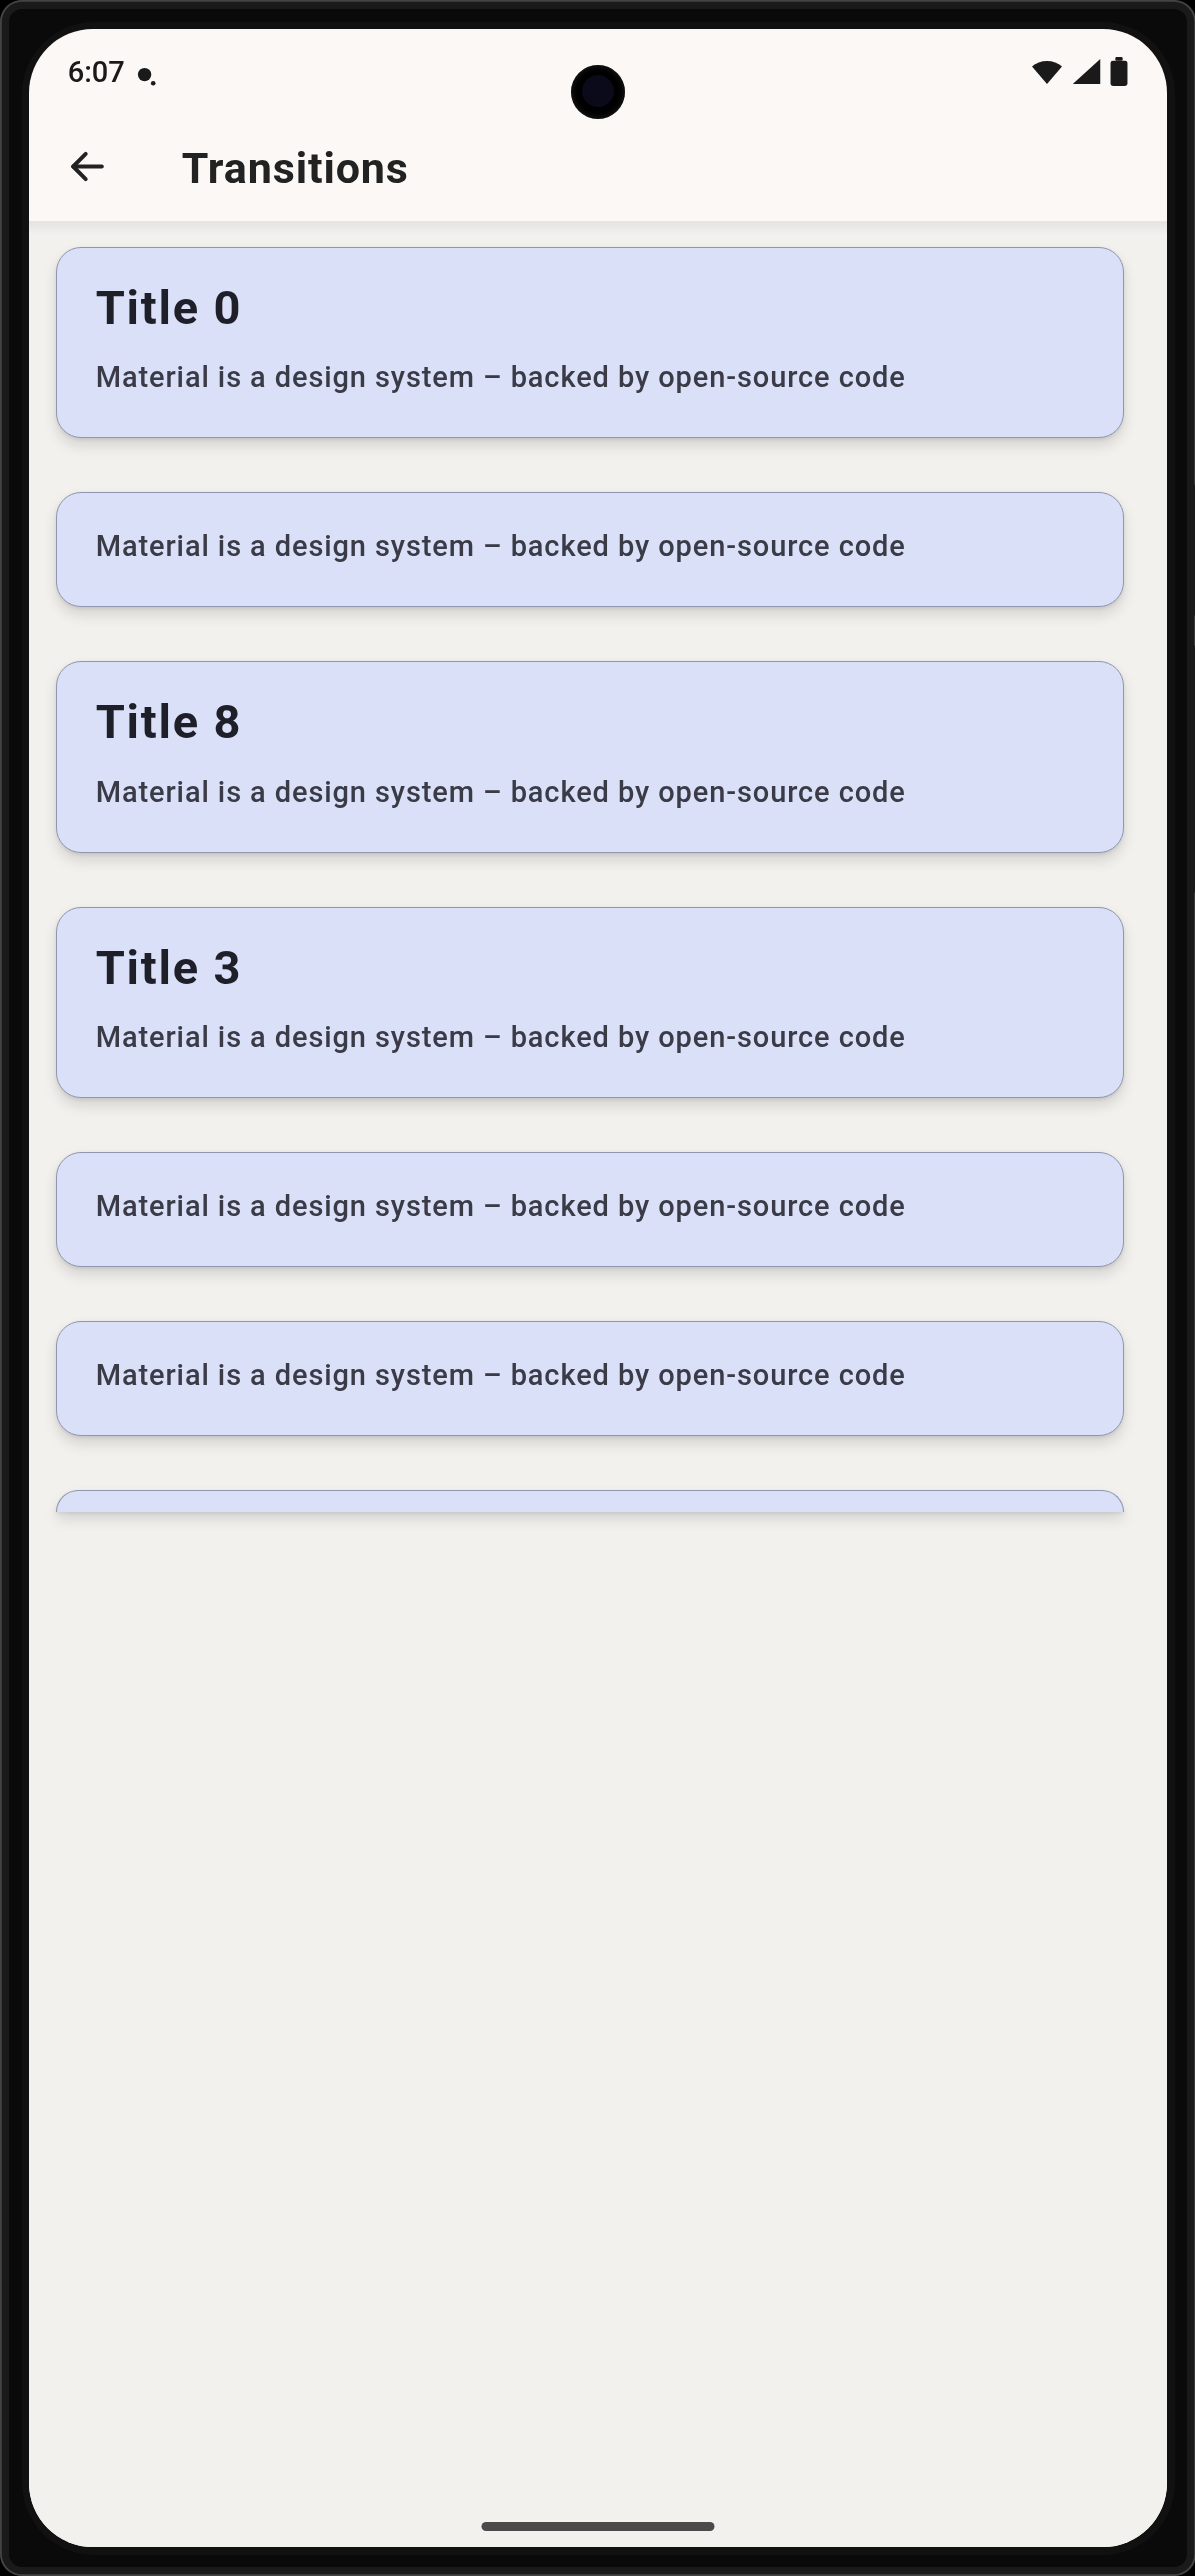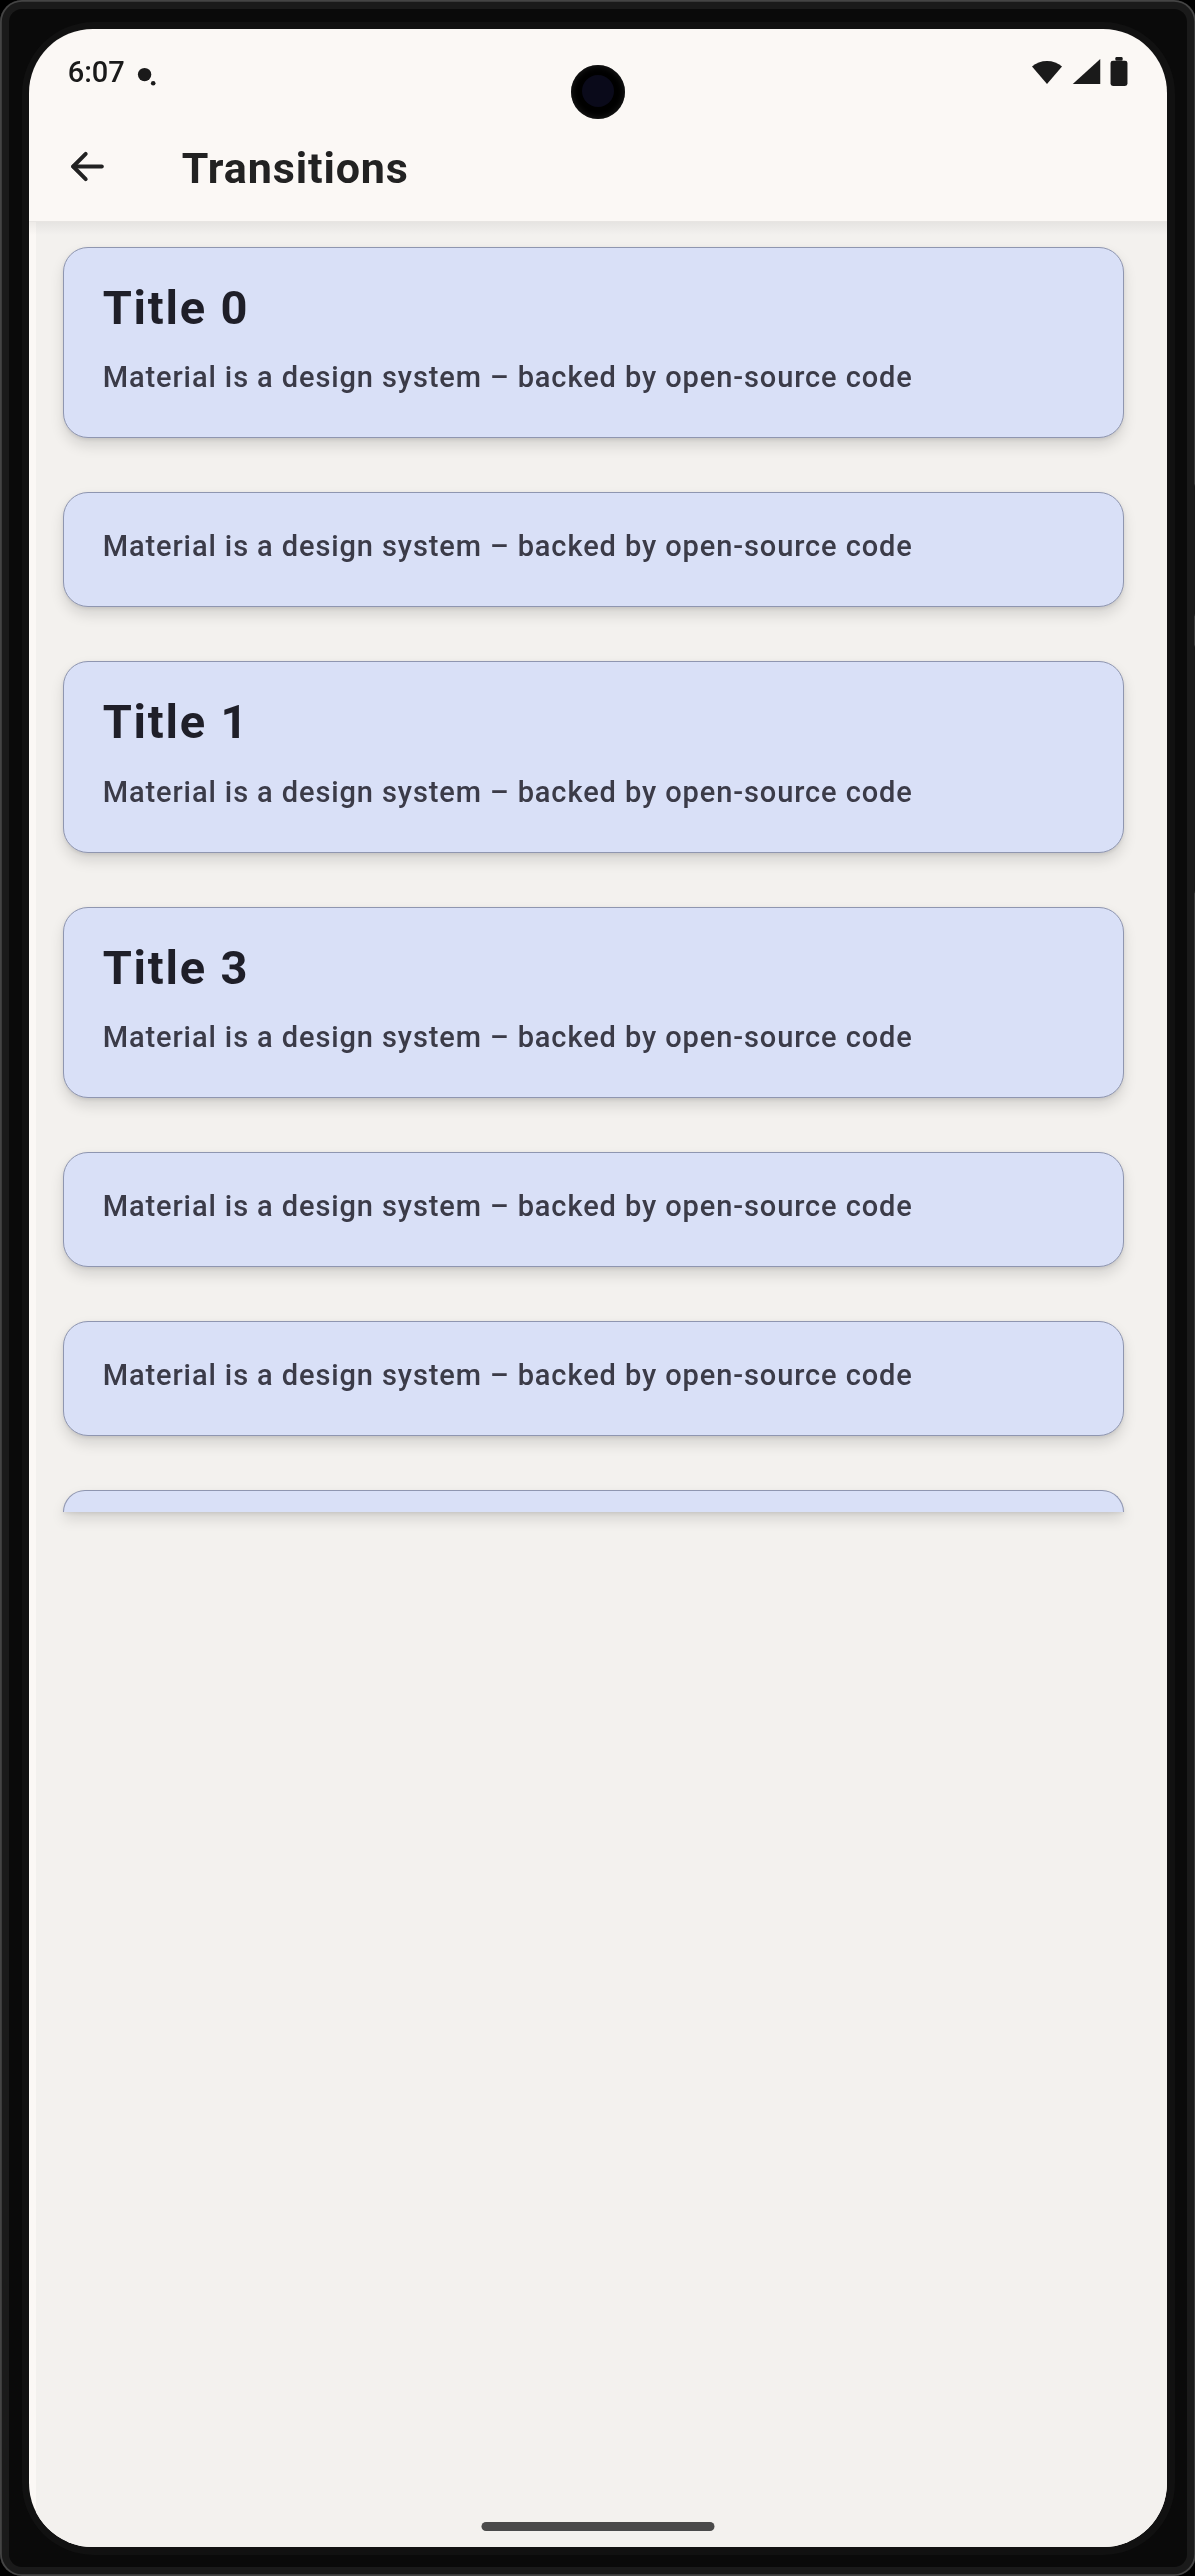--- a/index.html
+++ b/index.html
@@ -140,21 +140,20 @@
     font-weight: 700;
     color: #222;
     letter-spacing: 0.9px;
   }
 
   .content {
     flex: 1;
     overflow: hidden;
     padding: 25px 43px 0 27px;
     background: #f3f1ee;
-    margin-left: 7px;
   }
 
   .card {
     background: #d9e0f7;
     border: 1.8px solid #8f96b0;
     border-radius: 25px;
     padding: 32px 39px 39px 39px;
     margin-bottom: 54px;
     box-shadow: 0 7.2px 14.3px rgba(0,0,0,0.12), 0 1.8px 3.6px rgba(0,0,0,0.08);
     cursor: pointer;
@@ -266,21 +265,21 @@
         <div class="card">
           <div class="card-title">Title 0</div>
           <div class="card-subtitle">Material is a design system – backed by open-source code</div>
         </div>
 
         <div class="card">
           <div class="card-subtitle">Material is a design system – backed by open-source code</div>
         </div>
 
         <div class="card">
-          <div class="card-title">Title 1</div>
+          <div class="card-title">Title 8</div>
           <div class="card-subtitle">Material is a design system – backed by open-source code</div>
         </div>
 
         <div class="card">
           <div class="card-title">Title 3</div>
           <div class="card-subtitle">Material is a design system – backed by open-source code</div>
         </div>
 
         <div class="card">
           <div class="card-subtitle">Material is a design system – backed by open-source code</div>

